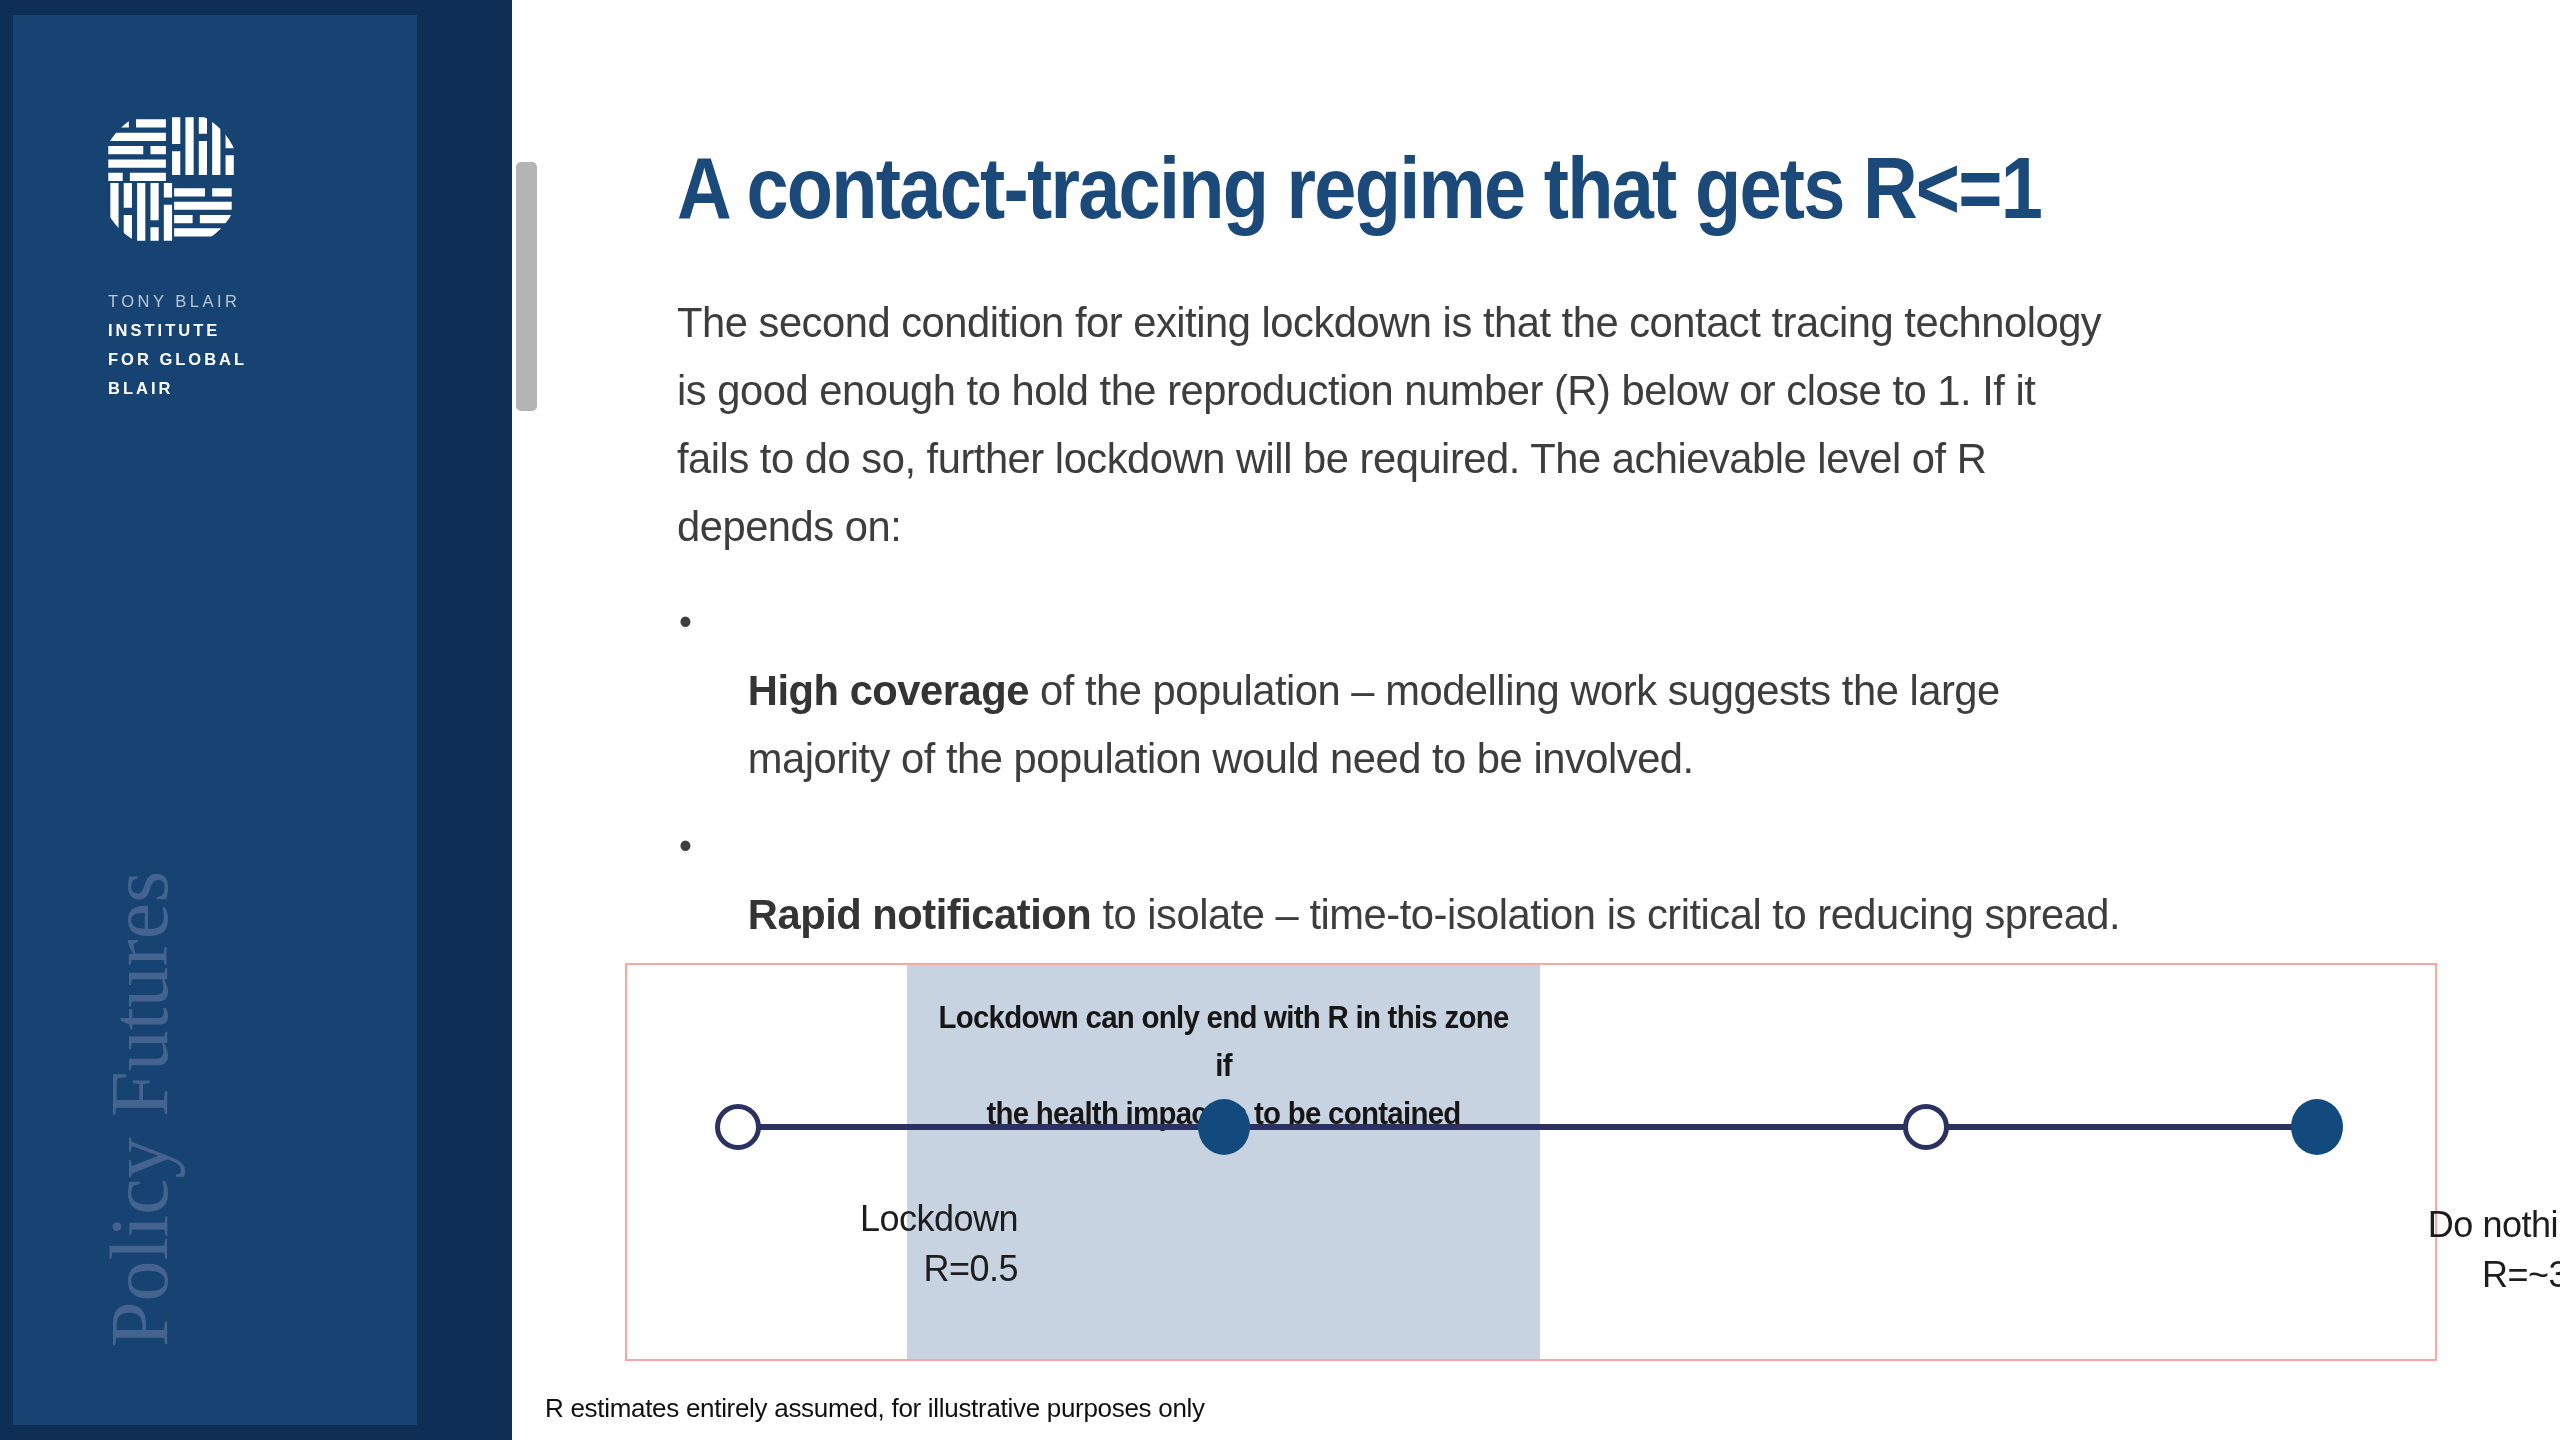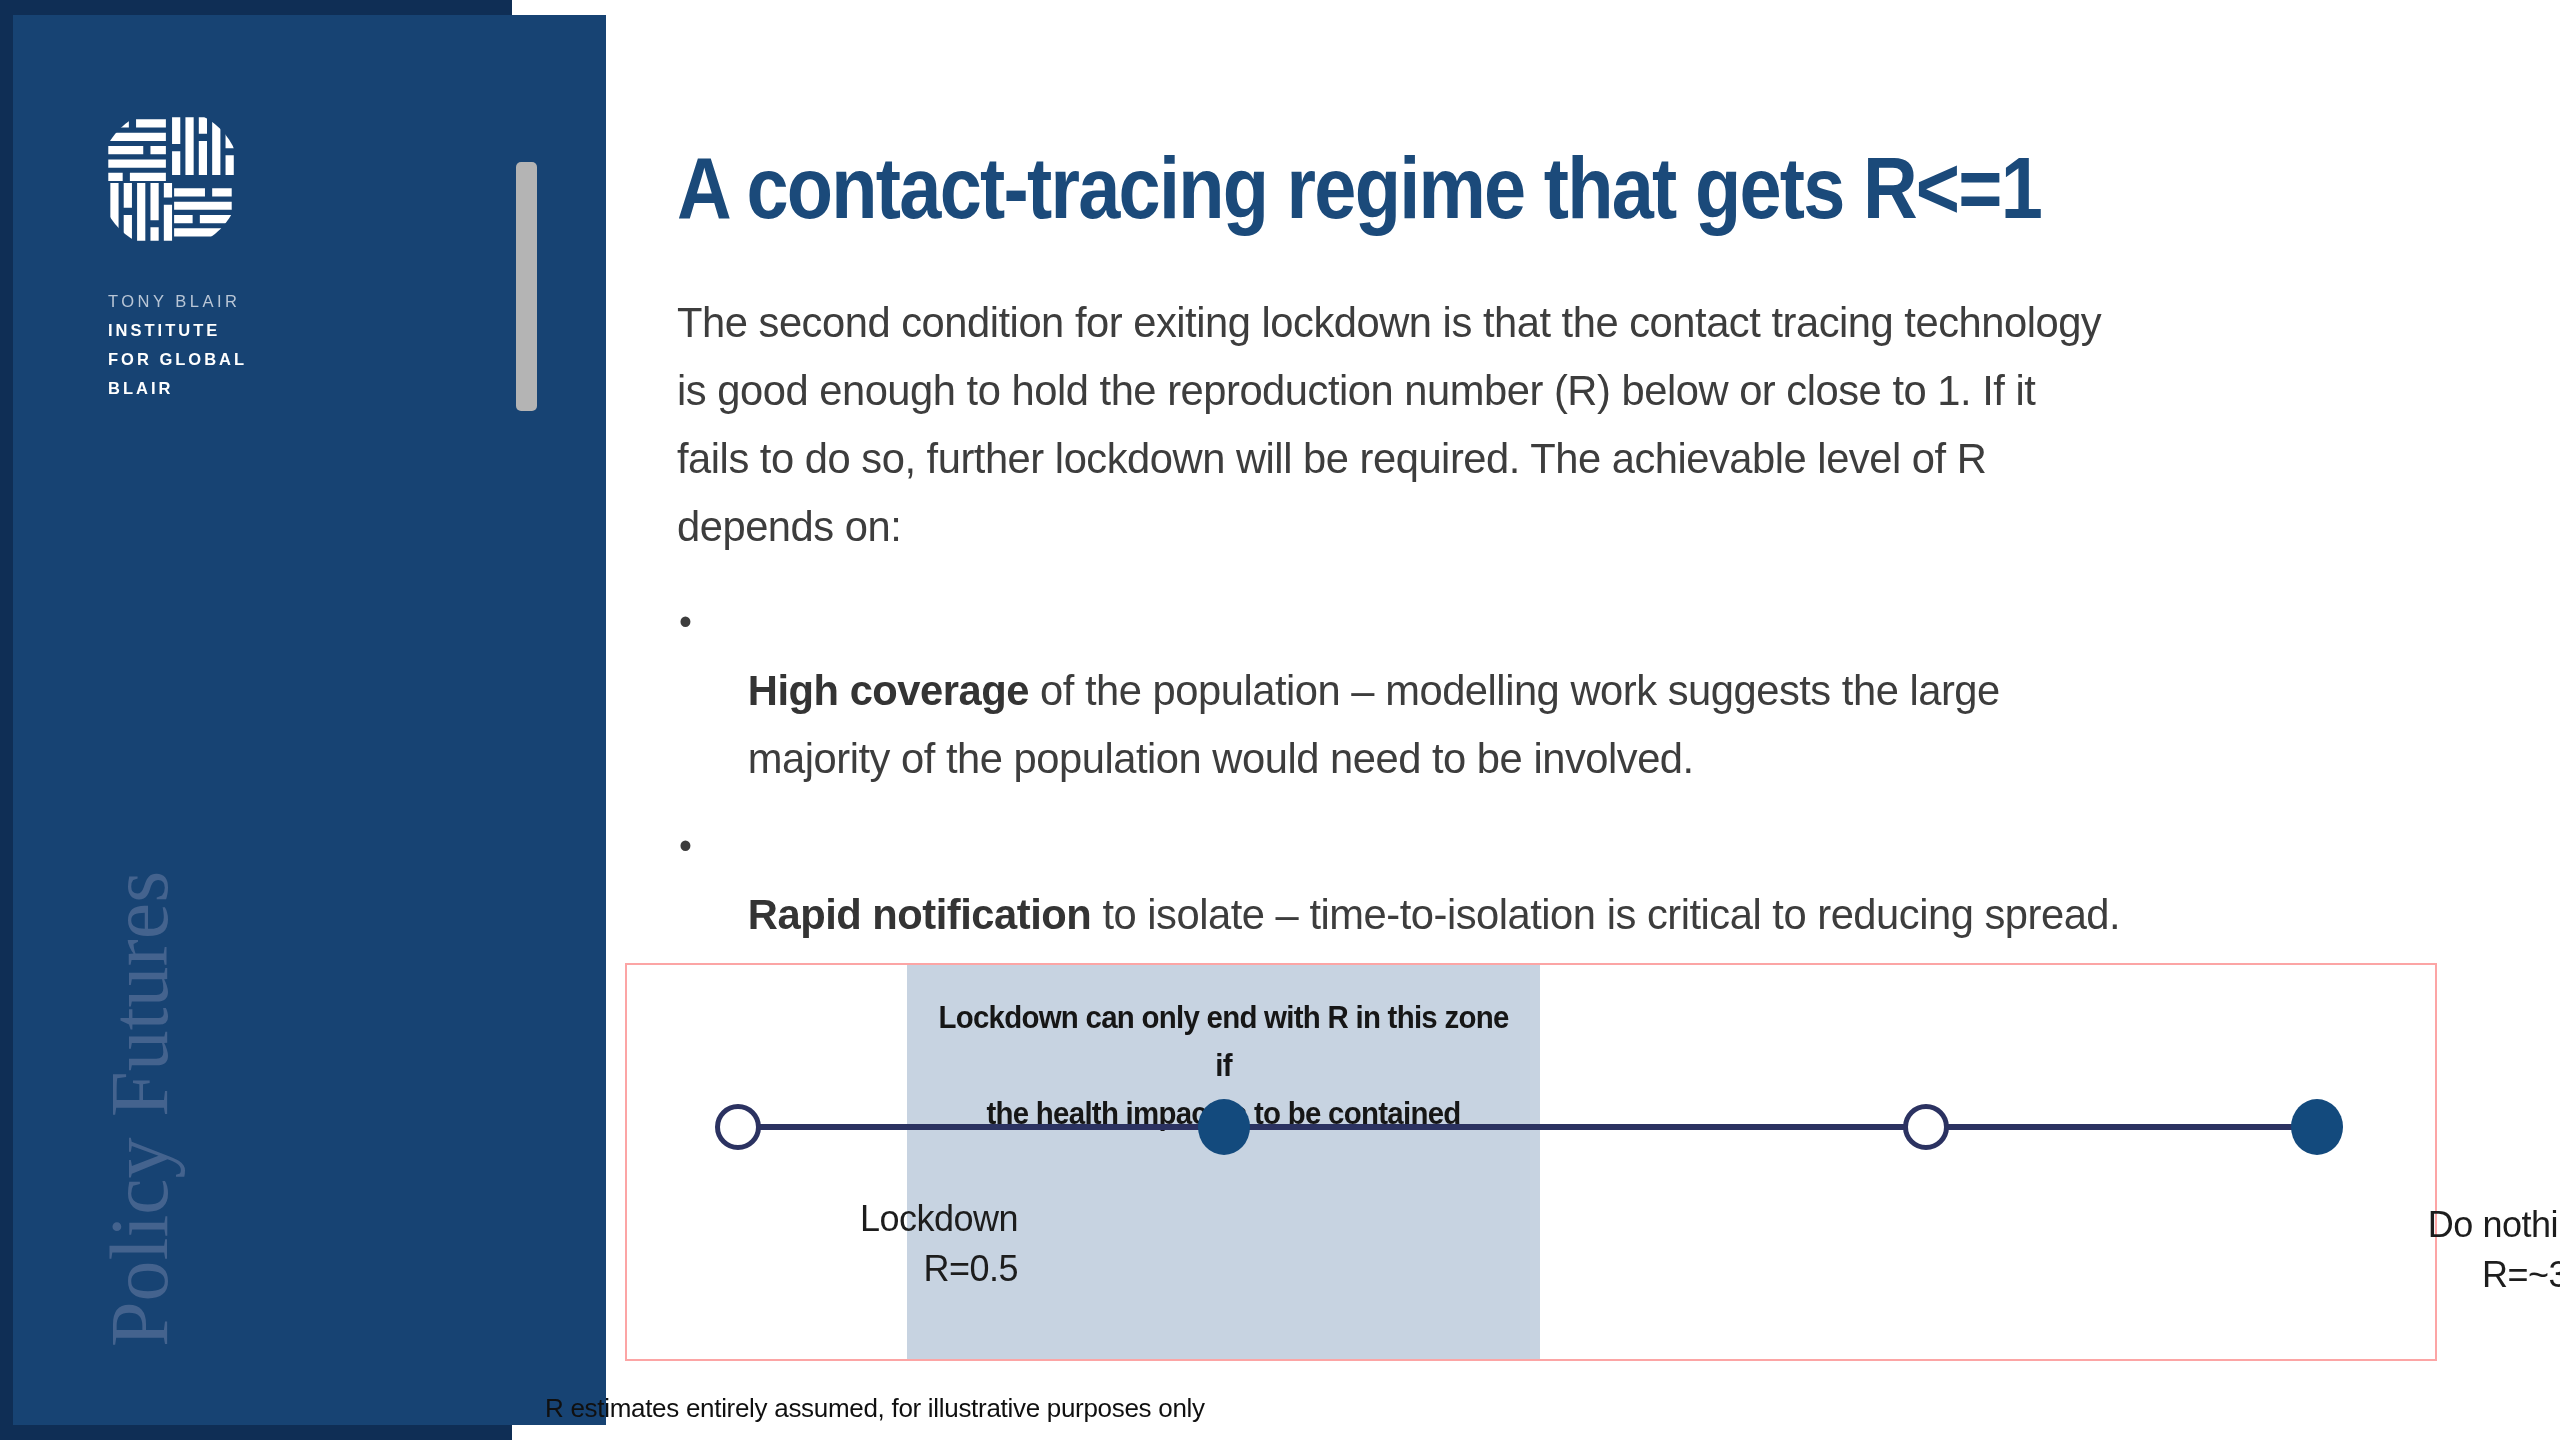--- a/index.html
+++ b/index.html
@@ -4,21 +4,21 @@
 <style>
   html,body{margin:0;padding:0;}
   body{
     width:2560px;height:1440px;position:relative;overflow:hidden;
     background:#ffffff;font-family:"Liberation Sans",sans-serif;
   }
   .canvas{position:absolute;left:0;top:0;width:2560px;height:1440px;}
 
   
   .sidebar-frame{position:absolute;left:0;top:0;width:512px;height:1440px;background:#0f2e55;}
-  .sidebar{position:absolute;left:13px;top:15px;width:573px;height:1410px;background:#174373;padding-left:20px;}
+  .sidebar{position:absolute;left:13px;top:15px;width:404px;height:1410px;background:#174373;}
   .logo{position:absolute;left:85px;top:92px;width:144px;height:144px;}
   .logo-text{position:absolute;left:95px;top:272px;line-height:29px;font-size:16.5px;letter-spacing:3px;color:#ffffff;font-weight:bold;white-space:nowrap;}
   .logo-text .muted{font-weight:normal;color:#b9c6d6;letter-spacing:3.5px;}
   .watermark{
     position:absolute;left:80px;top:818px;height:514px;
     writing-mode:vertical-rl;transform:rotate(180deg);
     font-family:"Liberation Serif",serif;font-size:82px;color:#44638e;
     white-space:nowrap;
   }
 

